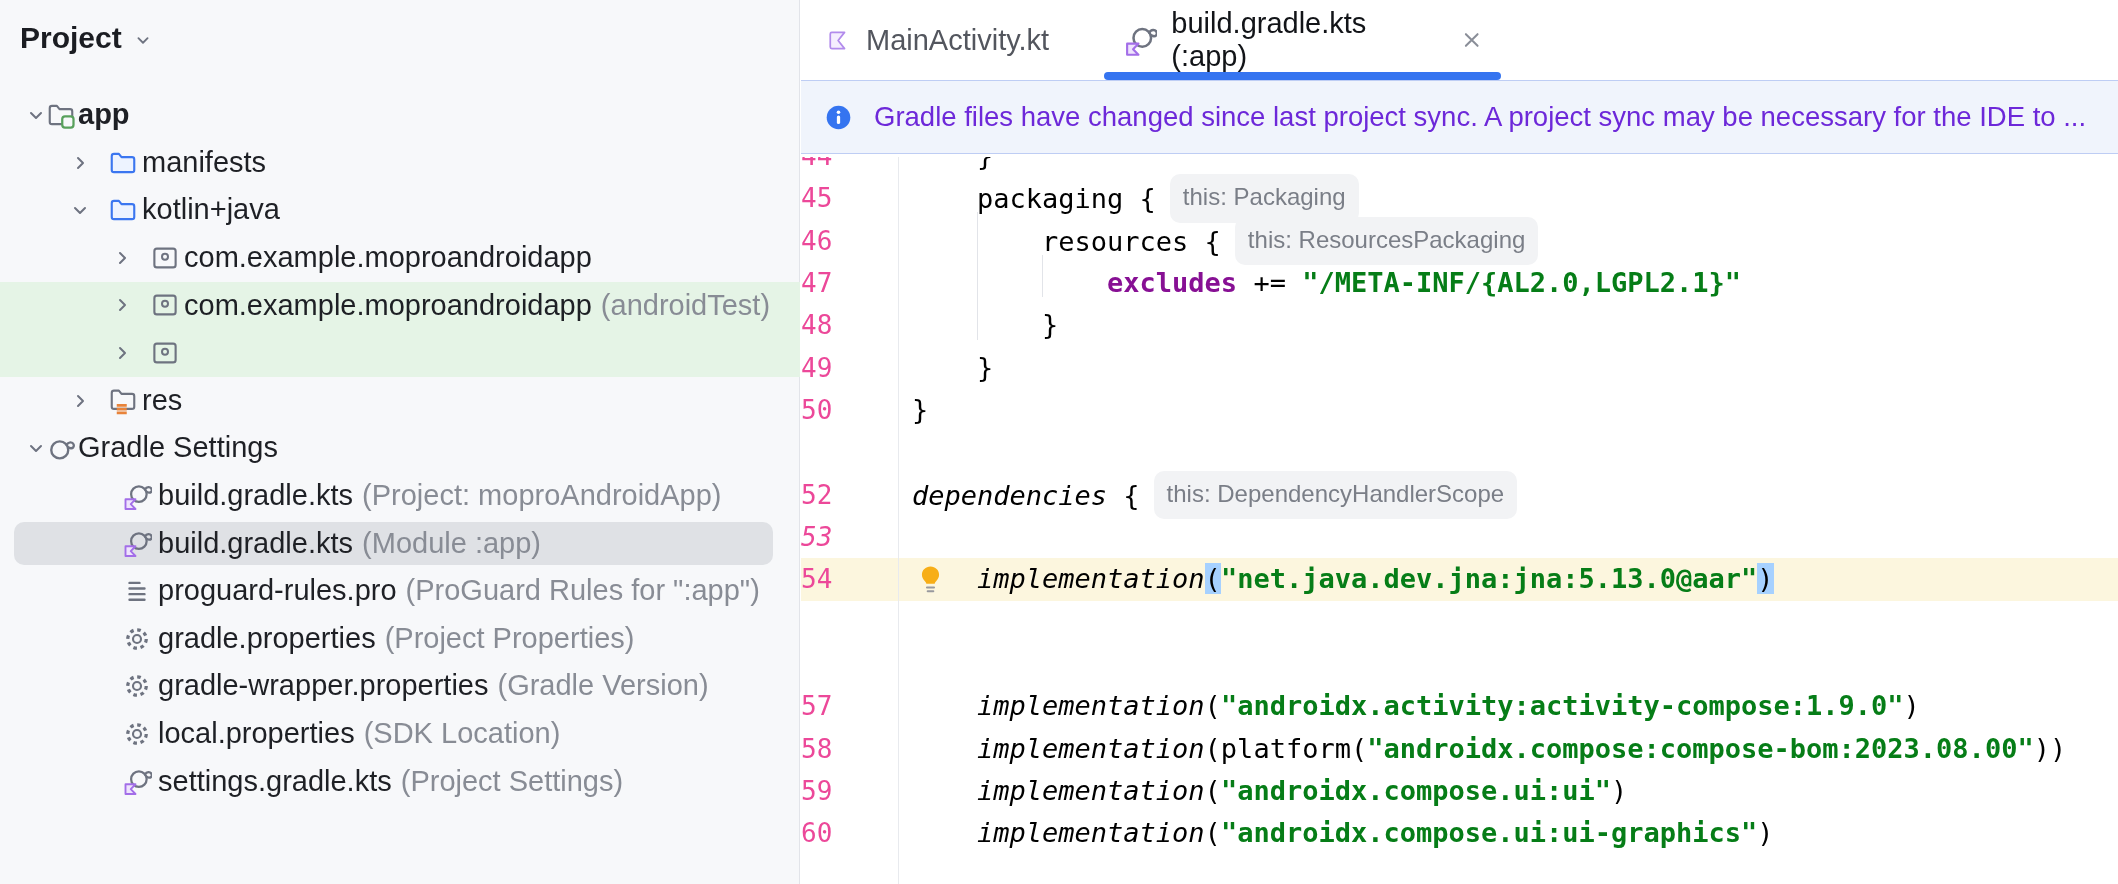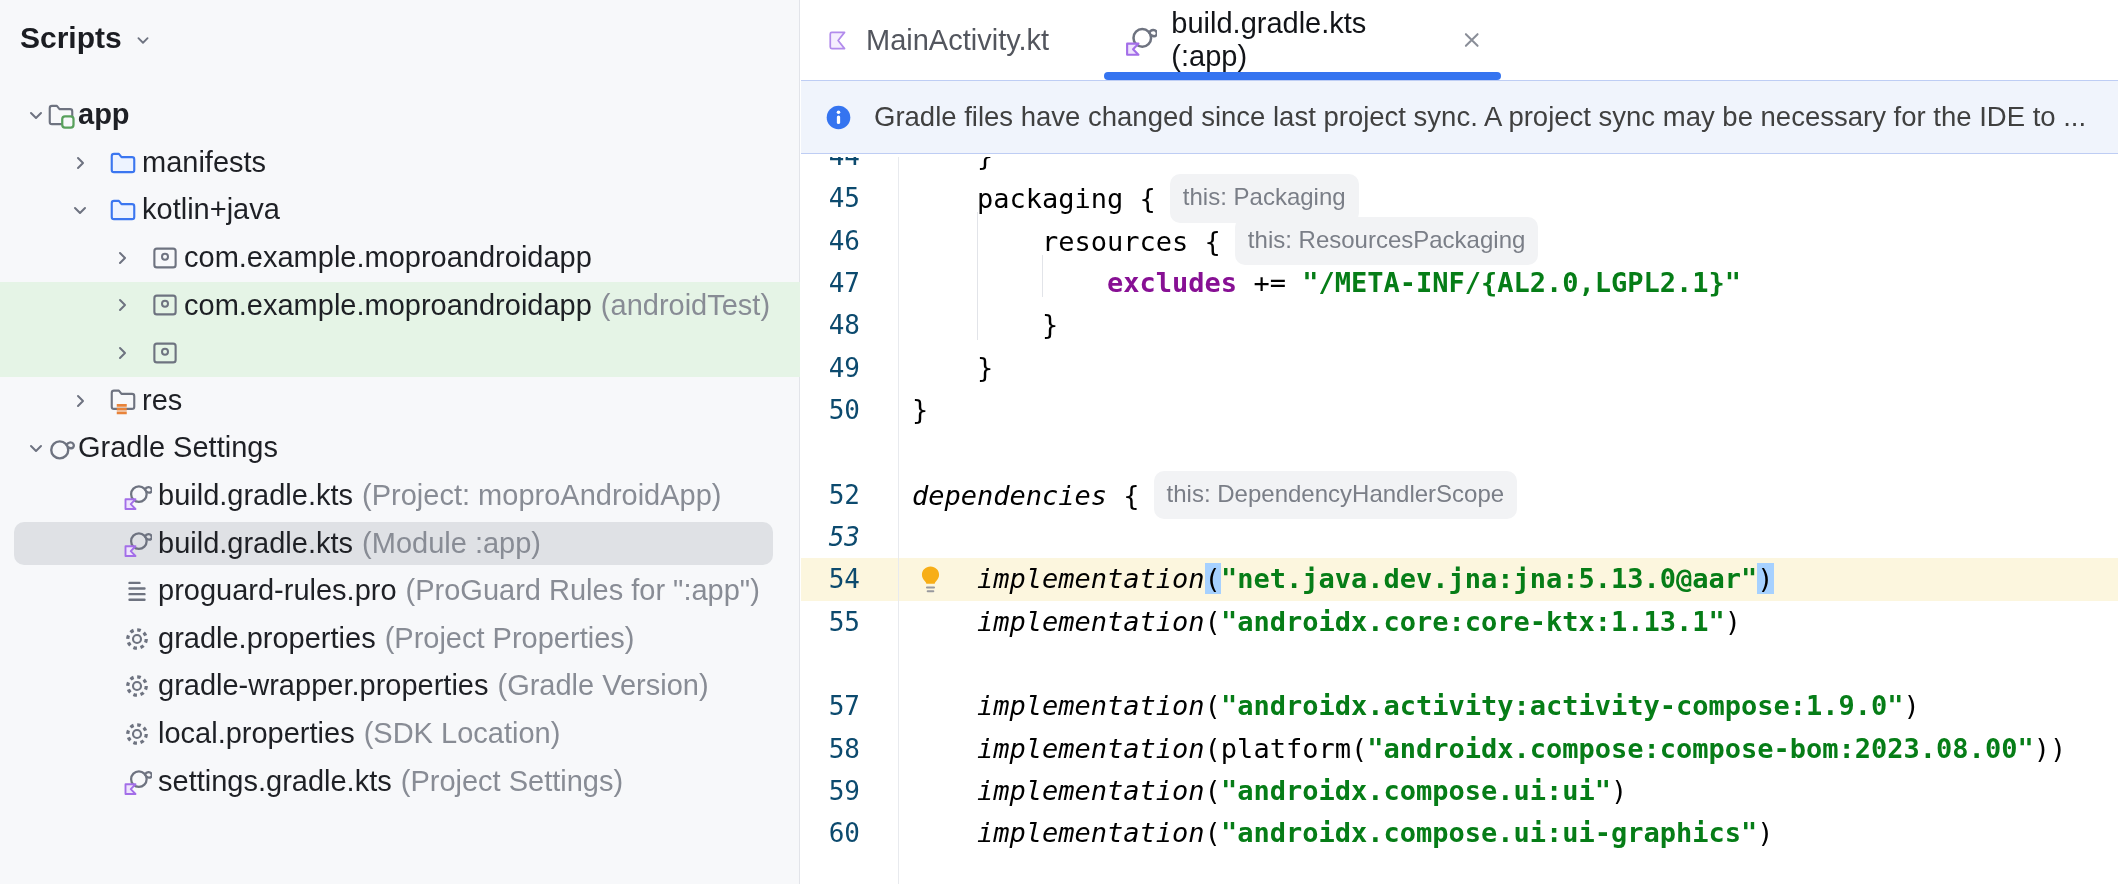--- a/index.html
+++ b/index.html
@@ -33,47 +33,47 @@
   .tab2{left:298px;width:407px;padding-left:24px;gap:14px;box-sizing:border-box}
   .tab2 .ticn{width:35px;height:34px}
   .tab2 .tlabel{font-size:29px;color:#121418}
   .tclose{margin-left:auto;margin-right:22px;width:26px;height:26px}
   .underline{position:absolute;left:5px;right:5px;bottom:0;height:8px;border-radius:4px;background:#3574F0}
 
   .banner{position:absolute;left:0;top:80px;width:100%;height:74px;background:#F0F4FC;
           border-top:1px solid #BECDF4;border-bottom:1px solid #BECDF4;
           display:flex;align-items:center;padding-left:24px;box-sizing:border-box;gap:22px}
   .banner .bicn{width:27px;height:27px;flex:0 0 auto}
-  .banner .btext{font-size:27.5px;color:#404040;white-space:nowrap}
+  .banner .btext{font-size:27.5px;color:#6d28d9;white-space:nowrap}
 
   .code{position:absolute;left:0;top:157px;width:100%;height:727px;overflow:hidden;cursor:text}
   .crow{position:absolute;left:0;width:100%;height:42.33px}
   .cur-bg{position:absolute;left:0;right:0;top:0;bottom:0;background:#FCF6DE}
-  .ln{position:absolute;left:0;top:0;width:59px;text-align:right;
-      font-family:"DejaVu Sans Mono",monospace;font-size:26px;line-height:42.33px;color:#0c4a6e}
+  .ln{position:absolute;left:0;top:0;width:59px;text-align:left;
+      font-family:"DejaVu Sans Mono",monospace;font-size:26px;line-height:42.33px;color:#ec4899}
   .ctext{position:absolute;left:111px;top:0;white-space:pre;
          font-family:"DejaVu Sans Mono",monospace;font-size:27px;line-height:42.33px;color:#000}
   .ctext .it{font-style:italic}
   .ctext .kw{color:#871094;font-weight:bold}
   .ctext .st{color:#067D17;font-weight:600}
   .ctext .mk{background:#EFE7B5}
   .ctext .pb{background:#A6D1FF}
   .hint{display:inline-block;white-space:nowrap;margin-left:14px;padding:2px 13px 4px;border-radius:10px;
         background:#F2F3F5;color:#7A7E87;font-family:"Liberation Sans",sans-serif;font-size:24px;
         transform:translateY(-3px)}
   .bulb{position:absolute;left:116px;top:6px;width:27px;height:31px}
   .gutterline{position:absolute;left:97px;top:0;height:100%;width:1px;background:#E8EAEE;z-index:6}
   .iguide{position:absolute;width:1px;background:#E2E4E9;z-index:3}
 </style>
 </head>
 <body>
 
 <div class="panel">
   <div class="panel-title">
-    <span>Scripts</span>
+    <span>Project</span>
     <span class="icn">
         <svg viewBox="0 0 24 24">
           <path d="M7 10l5 5 5-5" fill="none" stroke="#6E7380" stroke-width="2" stroke-linecap="round" stroke-linejoin="round"></path>
         </svg>
       </span>
   </div>
   <div id="tree">
       <div class="tree-row" style="top: 91.2px;">
         <span class="icn ch" style="left:24px">
           <svg viewBox="0 0 24 24">
@@ -348,24 +348,20 @@
         <span class="icn bulb">
           <svg viewBox="0 0 26 30">
             <path d="M13 2.5c4.7 0 8.3 3.5 8.3 8 0 2.7-1.4 4.4-2.7 5.9-.8.9-1.3 1.6-1.6 2.6H9c-.3-1-.8-1.7-1.6-2.6-1.3-1.5-2.7-3.2-2.7-5.9 0-4.5 3.6-8 8.3-8z" fill="#F7AE17"></path>
             <g stroke="#98999E" stroke-width="2" stroke-linecap="round" fill="none">
               <path d="M9.6 22.8h6.8M10.3 26.3h5.4"></path>
             </g>
           </svg>
         </span>
         <span class="ctext"><span class="it">    implementation</span><span class="pb">(</span><span class="st">"net.java.dev.jna:jna:5.13.0@aar"</span><span class="pb">)</span></span>
       </div>
-      <div class="crow" style="top: 443.6px;">
-        <span class="ln">55</span>
-        <span class="ctext"><span class="it">    implementation</span>(<span class="st">"androidx.core:core-ktx:1.13.1"</span>)</span>
-      </div>
       <div class="crow" style="top: 528.3px;">
         <span class="ln">57</span>
         <span class="ctext"><span class="it">    implementation</span>(<span class="st">"androidx.activity:activity-compose:1.9.0"</span>)</span>
       </div>
       <div class="crow" style="top: 570.6px;">
         <span class="ln">58</span>
         <span class="ctext"><span class="it">    implementation</span>(platform(<span class="st">"androidx.compose:compose-bom:2023.08.00"</span>))</span>
       </div>
       <div class="crow" style="top: 612.9px;">
         <span class="ln">59</span>

